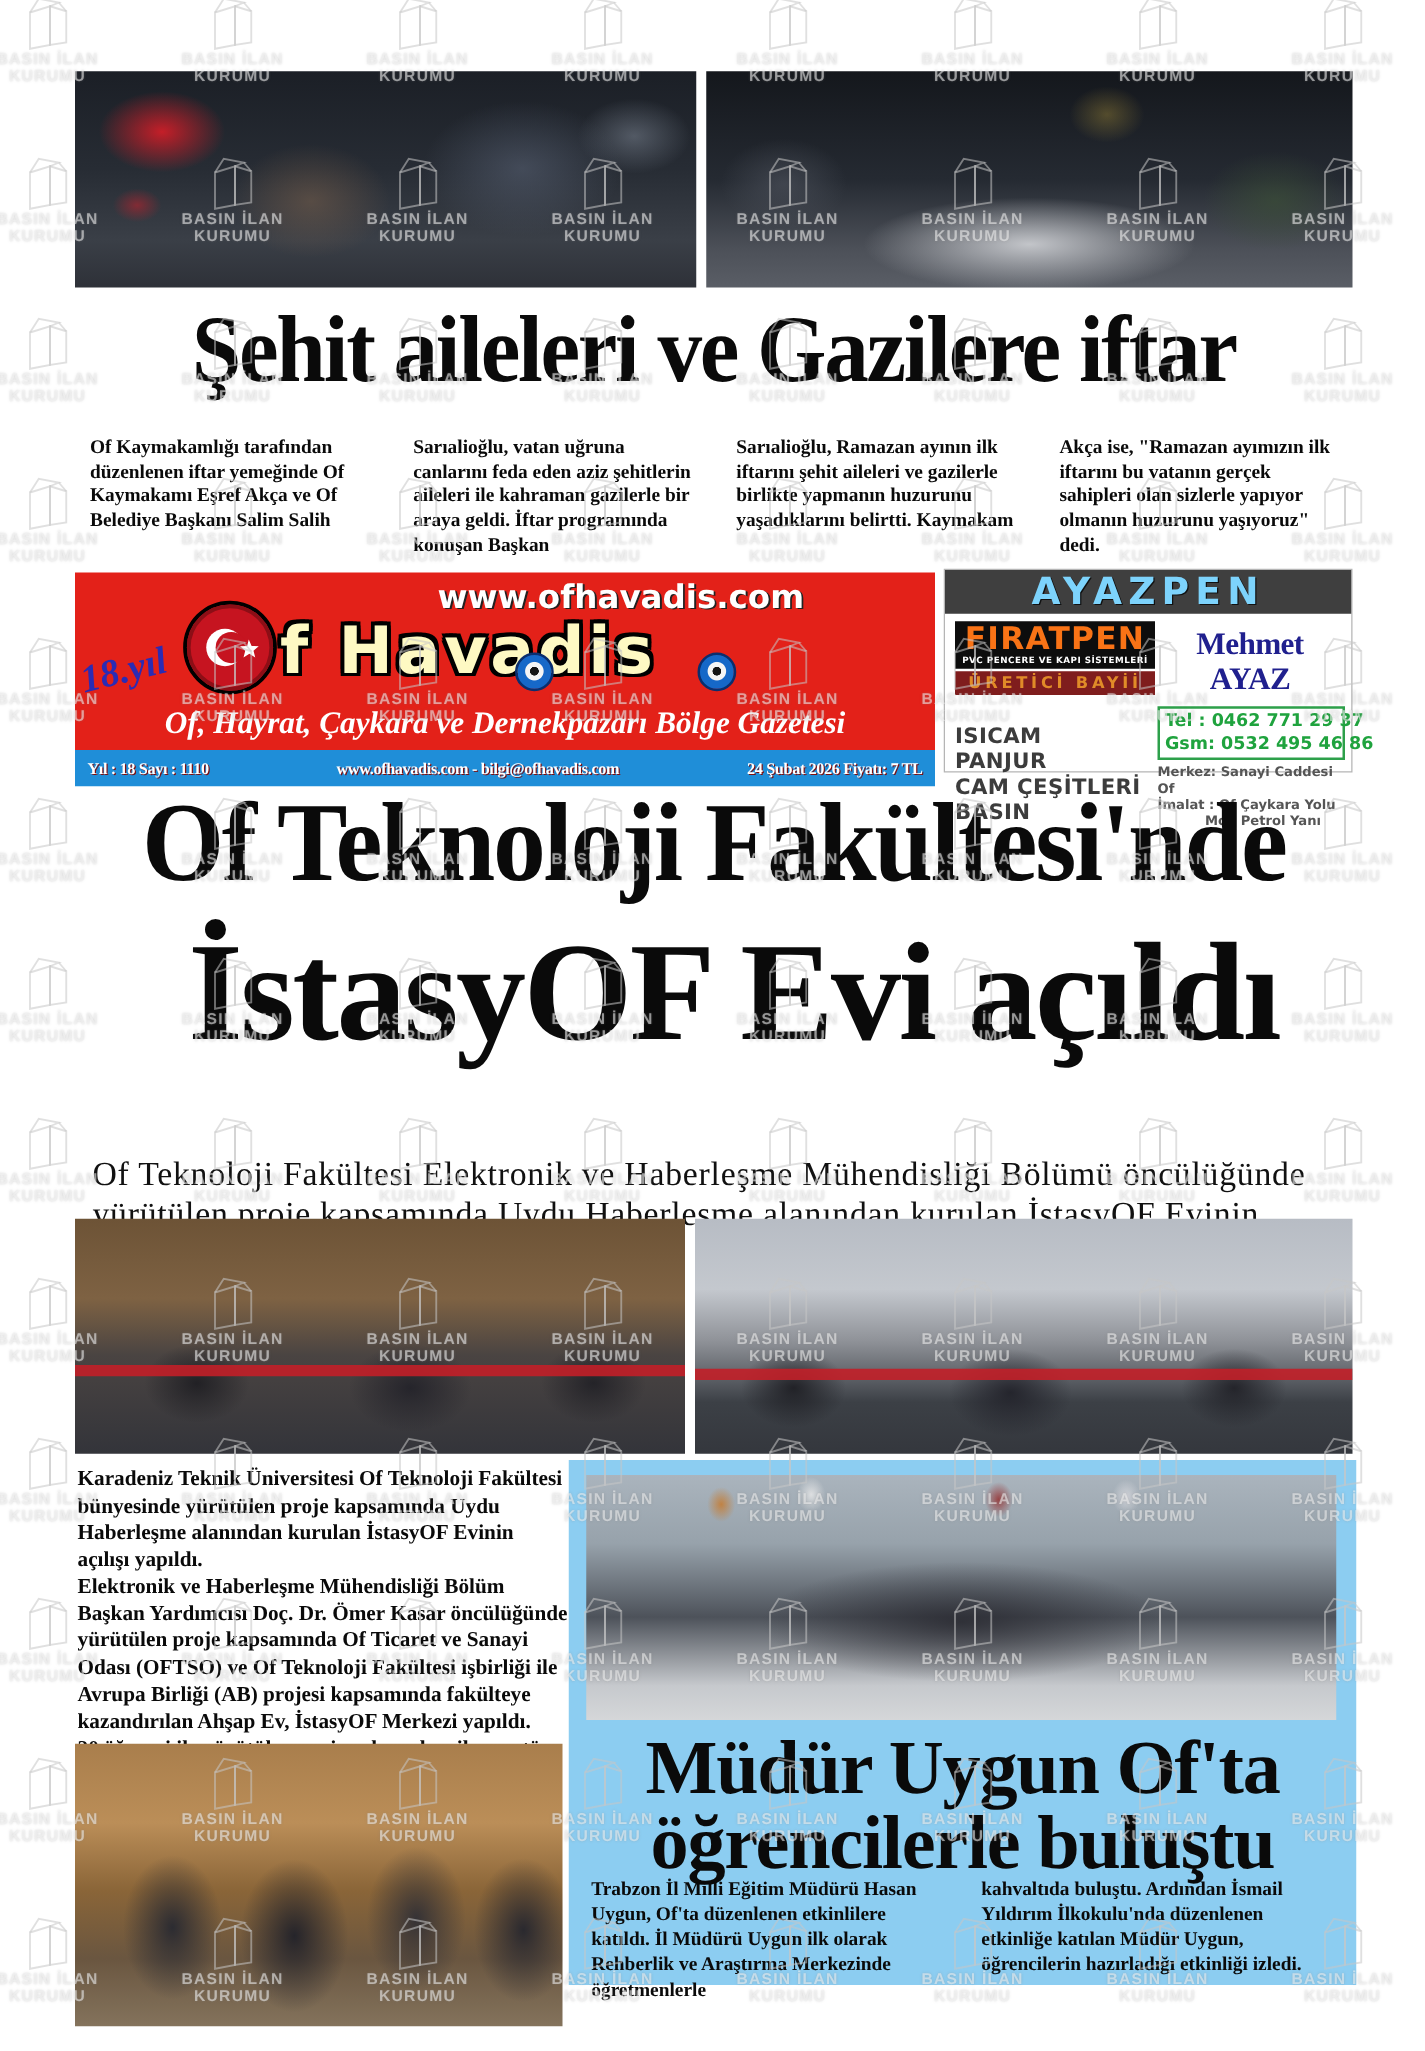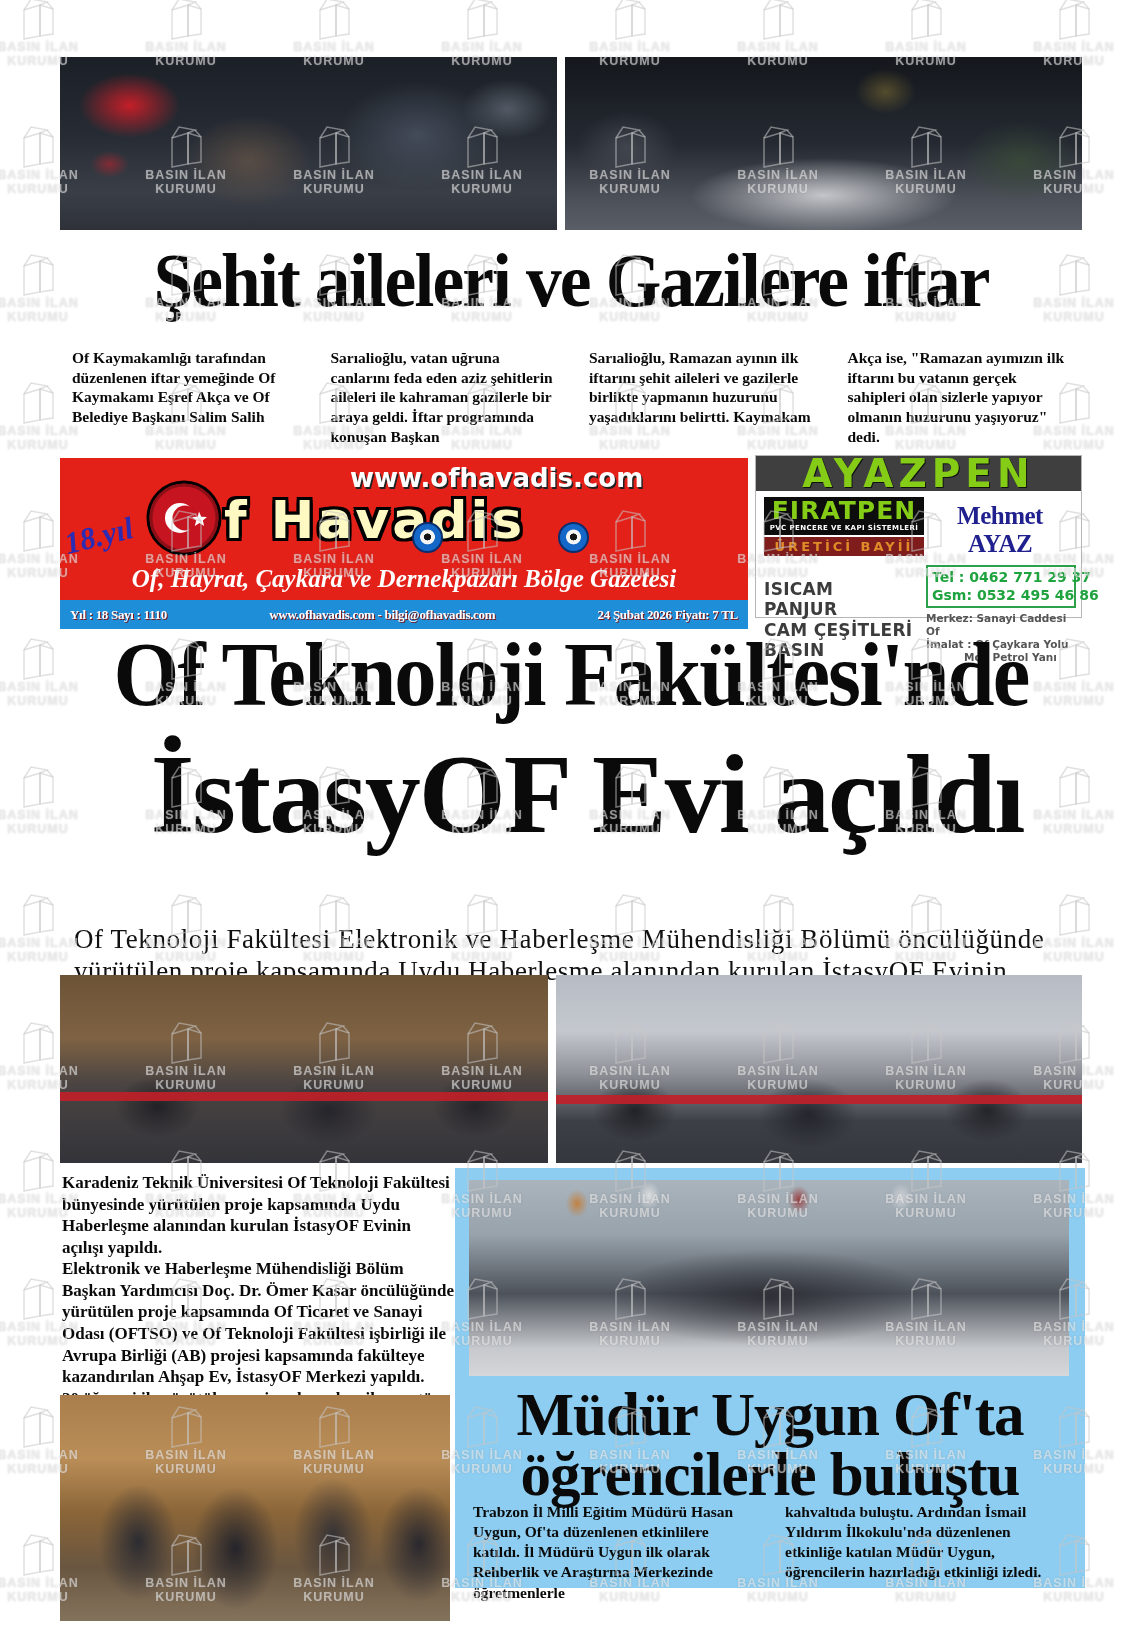--- a/index.html
+++ b/index.html
@@ -51,26 +51,26 @@
   .evil-eye{position:absolute;width:27px;height:27px;border-radius:50%;
     background:radial-gradient(circle at 50% 48%, #151515 0 17%, #f5f5f5 19% 36%, #1668c8 40% 100%);
     border:2px solid #0a2e6e;}
   .eye-1{left:352px;top:64px;} .eye-2{left:498px;top:64px;}
   .mh-sub{position:absolute;left:0;right:0;bottom:7px;text-align:center;
     font-style:italic;font-weight:700;font-size:25px;color:#fff;}
 
   
   .ad{left:755px;top:455px;width:327px;height:163px;background:#fff;border:1px solid #b5b5b5;box-sizing:border-box;}
   .ad-top{height:35px;background:#3f3f3f;text-align:center;}
-  .ad-brand{font-family:"DejaVu Sans",sans-serif;font-weight:700;font-size:39px;line-height:35px;
-    color:#84cc16;letter-spacing:5px;text-shadow:1px 1px 0 #111;}
+  .ad-brand{font-family:"DejaVu Sans",sans-serif;font-weight:700;font-size:30px;line-height:35px;
+    color:#7dd3fc;letter-spacing:5px;text-shadow:1px 1px 0 #111;}
   .ad-left{position:absolute;left:8px;top:41px;width:160px;}
   .firat-box{background:#0d0d0d;text-align:center;padding:1px 3px 3px;}
   .firat{font-family:"DejaVu Sans",sans-serif;font-weight:700;font-size:25px;line-height:25px;
-    color:#84cc16;letter-spacing:1px;}
+    color:#f97316;letter-spacing:1px;}
   .firat-sub{font-family:"DejaVu Sans",sans-serif;font-weight:700;font-size:7px;color:#fff;
     letter-spacing:.4px;margin-top:1px;}
   .uretici{background:#7f1d1d;margin-top:2px;text-align:center;
     font-family:"DejaVu Sans",sans-serif;font-weight:700;font-size:13px;color:#e08b28;
     letter-spacing:3px;padding:2px 0;}
   .products{margin-top:23px;font-family:"DejaVu Sans",sans-serif;font-weight:700;font-size:17px;
     color:#3c3c3c;line-height:1.2;letter-spacing:.3px;}
   .ad-right{position:absolute;right:5px;top:46px;width:152px;text-align:center;}
   .ad-person{font-weight:700;font-size:25px;color:#20208e;font-family:"Liberation Serif",serif;
     letter-spacing:-.5px;}

